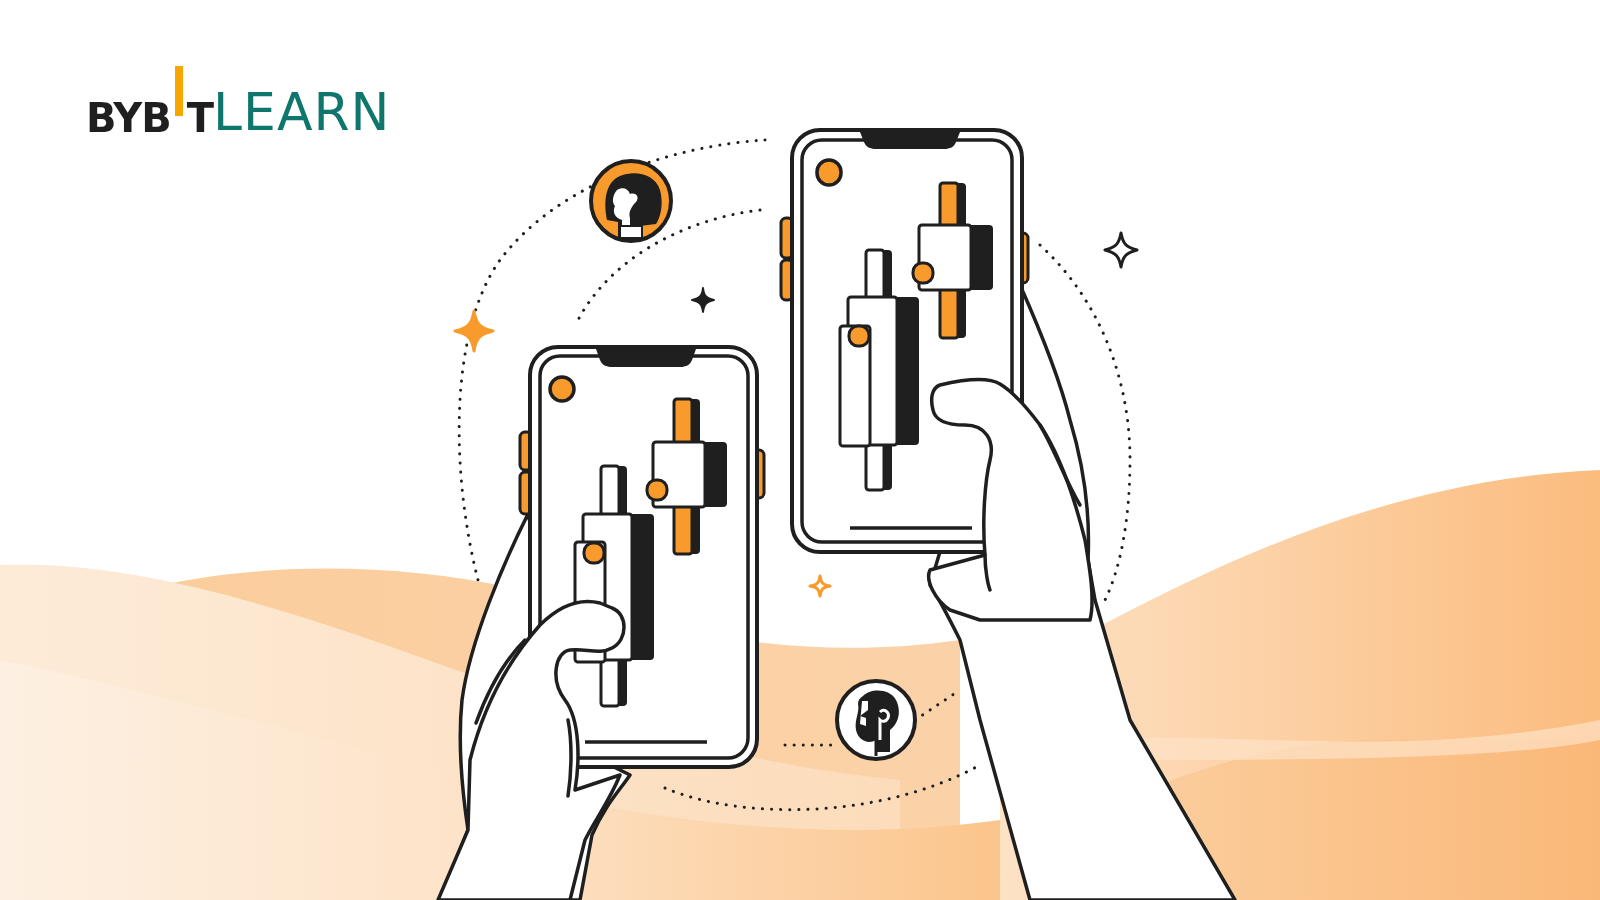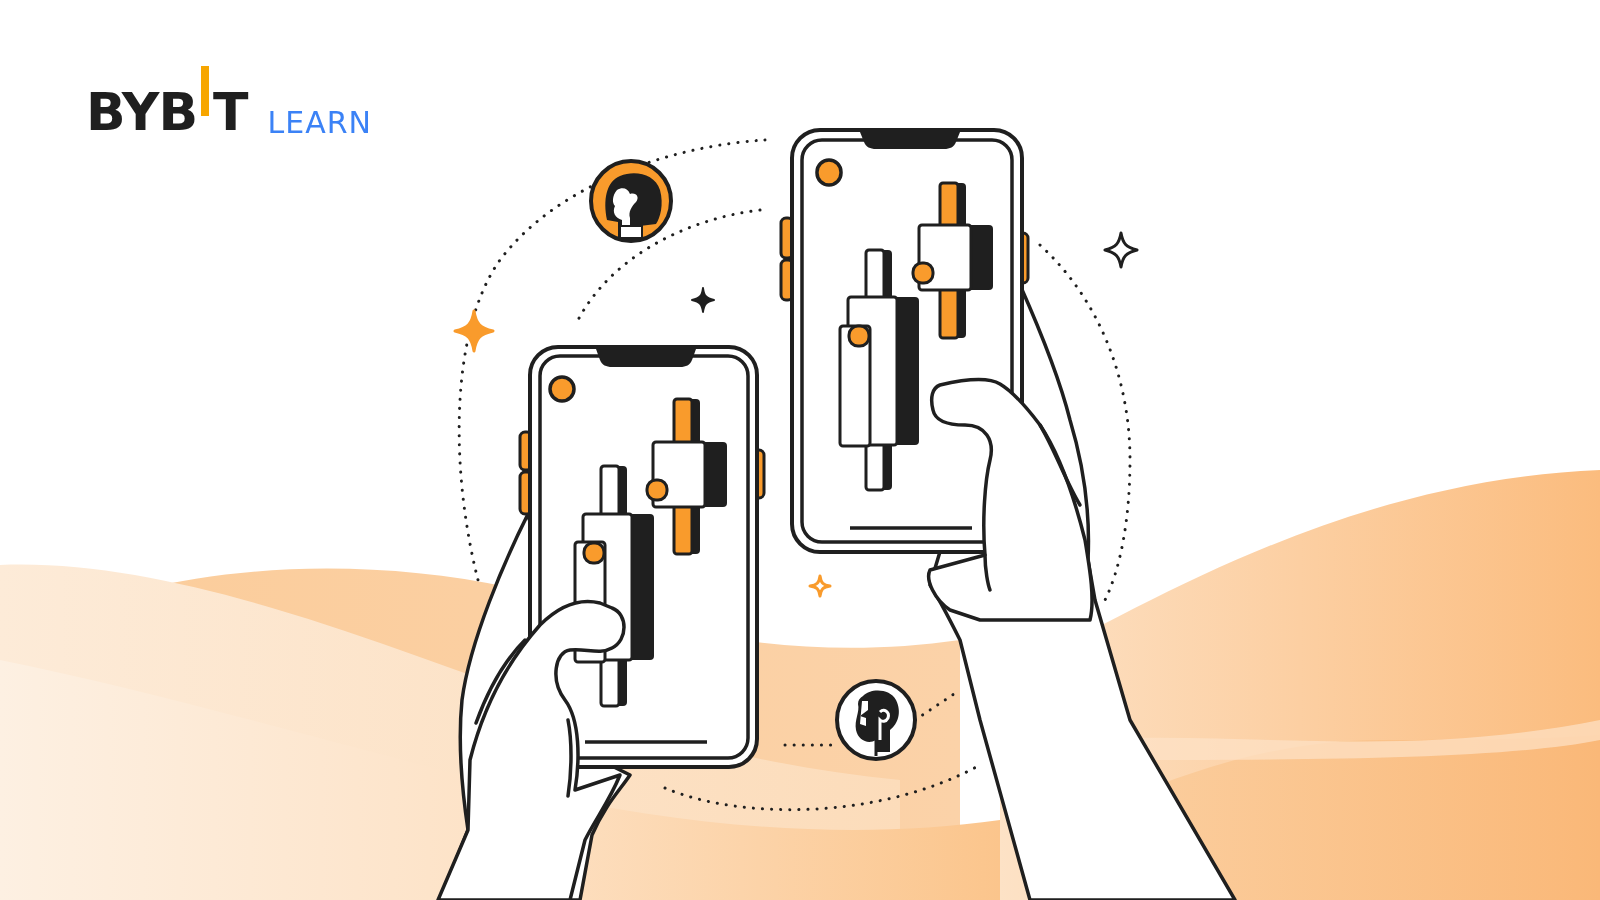--- a/index.html
+++ b/index.html
@@ -1,22 +1,22 @@
 <!DOCTYPE html>
 <html><head>
 <meta charset="utf-8">
 <style>
   html, body { margin: 0; padding: 0; }
   body { width: 1600px; height: 900px; overflow: hidden; background: #ffffff; position: relative; font-family: "Liberation Sans", sans-serif; }
   .stage { position: absolute; left: 0; top: 0; width: 1600px; height: 900px; }
   .logo { position: absolute; left: 86px; top: 78px; height: 60px; display: flex; align-items: flex-end; }
-  .logo .brand { font-family: "DejaVu Sans", sans-serif; font-weight: bold; font-size: 52px; letter-spacing: -1px; color: #1f1f1f; line-height: 1; display: flex; align-items: flex-end; }
+  .logo .brand { font-family: "DejaVu Sans", sans-serif; font-weight: bold; font-size: 40px; letter-spacing: -1px; color: #1f1f1f; line-height: 1; display: flex; align-items: flex-end; }
   .logo .brand .bar { display: inline-block; width: 8px; height: 50px; background: #f7a600; margin: 0 4px 0 4px; transform: translateY(-20px); }
   .logo .brand .bar-wrap { display: inline-flex; flex-direction: column; justify-content: flex-start; height: 52px; }
-  .logo .product { font-family: "DejaVu Sans", sans-serif; font-weight: normal; font-size: 30px; color: #3b82f6; margin-left: 20px; line-height: 1; letter-spacing: 1px; }
+  .logo .product { font-family: "DejaVu Sans", sans-serif; font-weight: normal; font-size: 52px; color: #0f766e; line-height: 1; letter-spacing: 1px; }
   svg { position: absolute; left: 0; top: 0; }
 </style>
 </head>
 <body>
 
 <div class="stage">
 
   <svg width="1600" height="900" viewBox="0 0 1600 900">
     <defs>
       <linearGradient id="gLeft" x1="0" y1="0" x2="1" y2="0">

